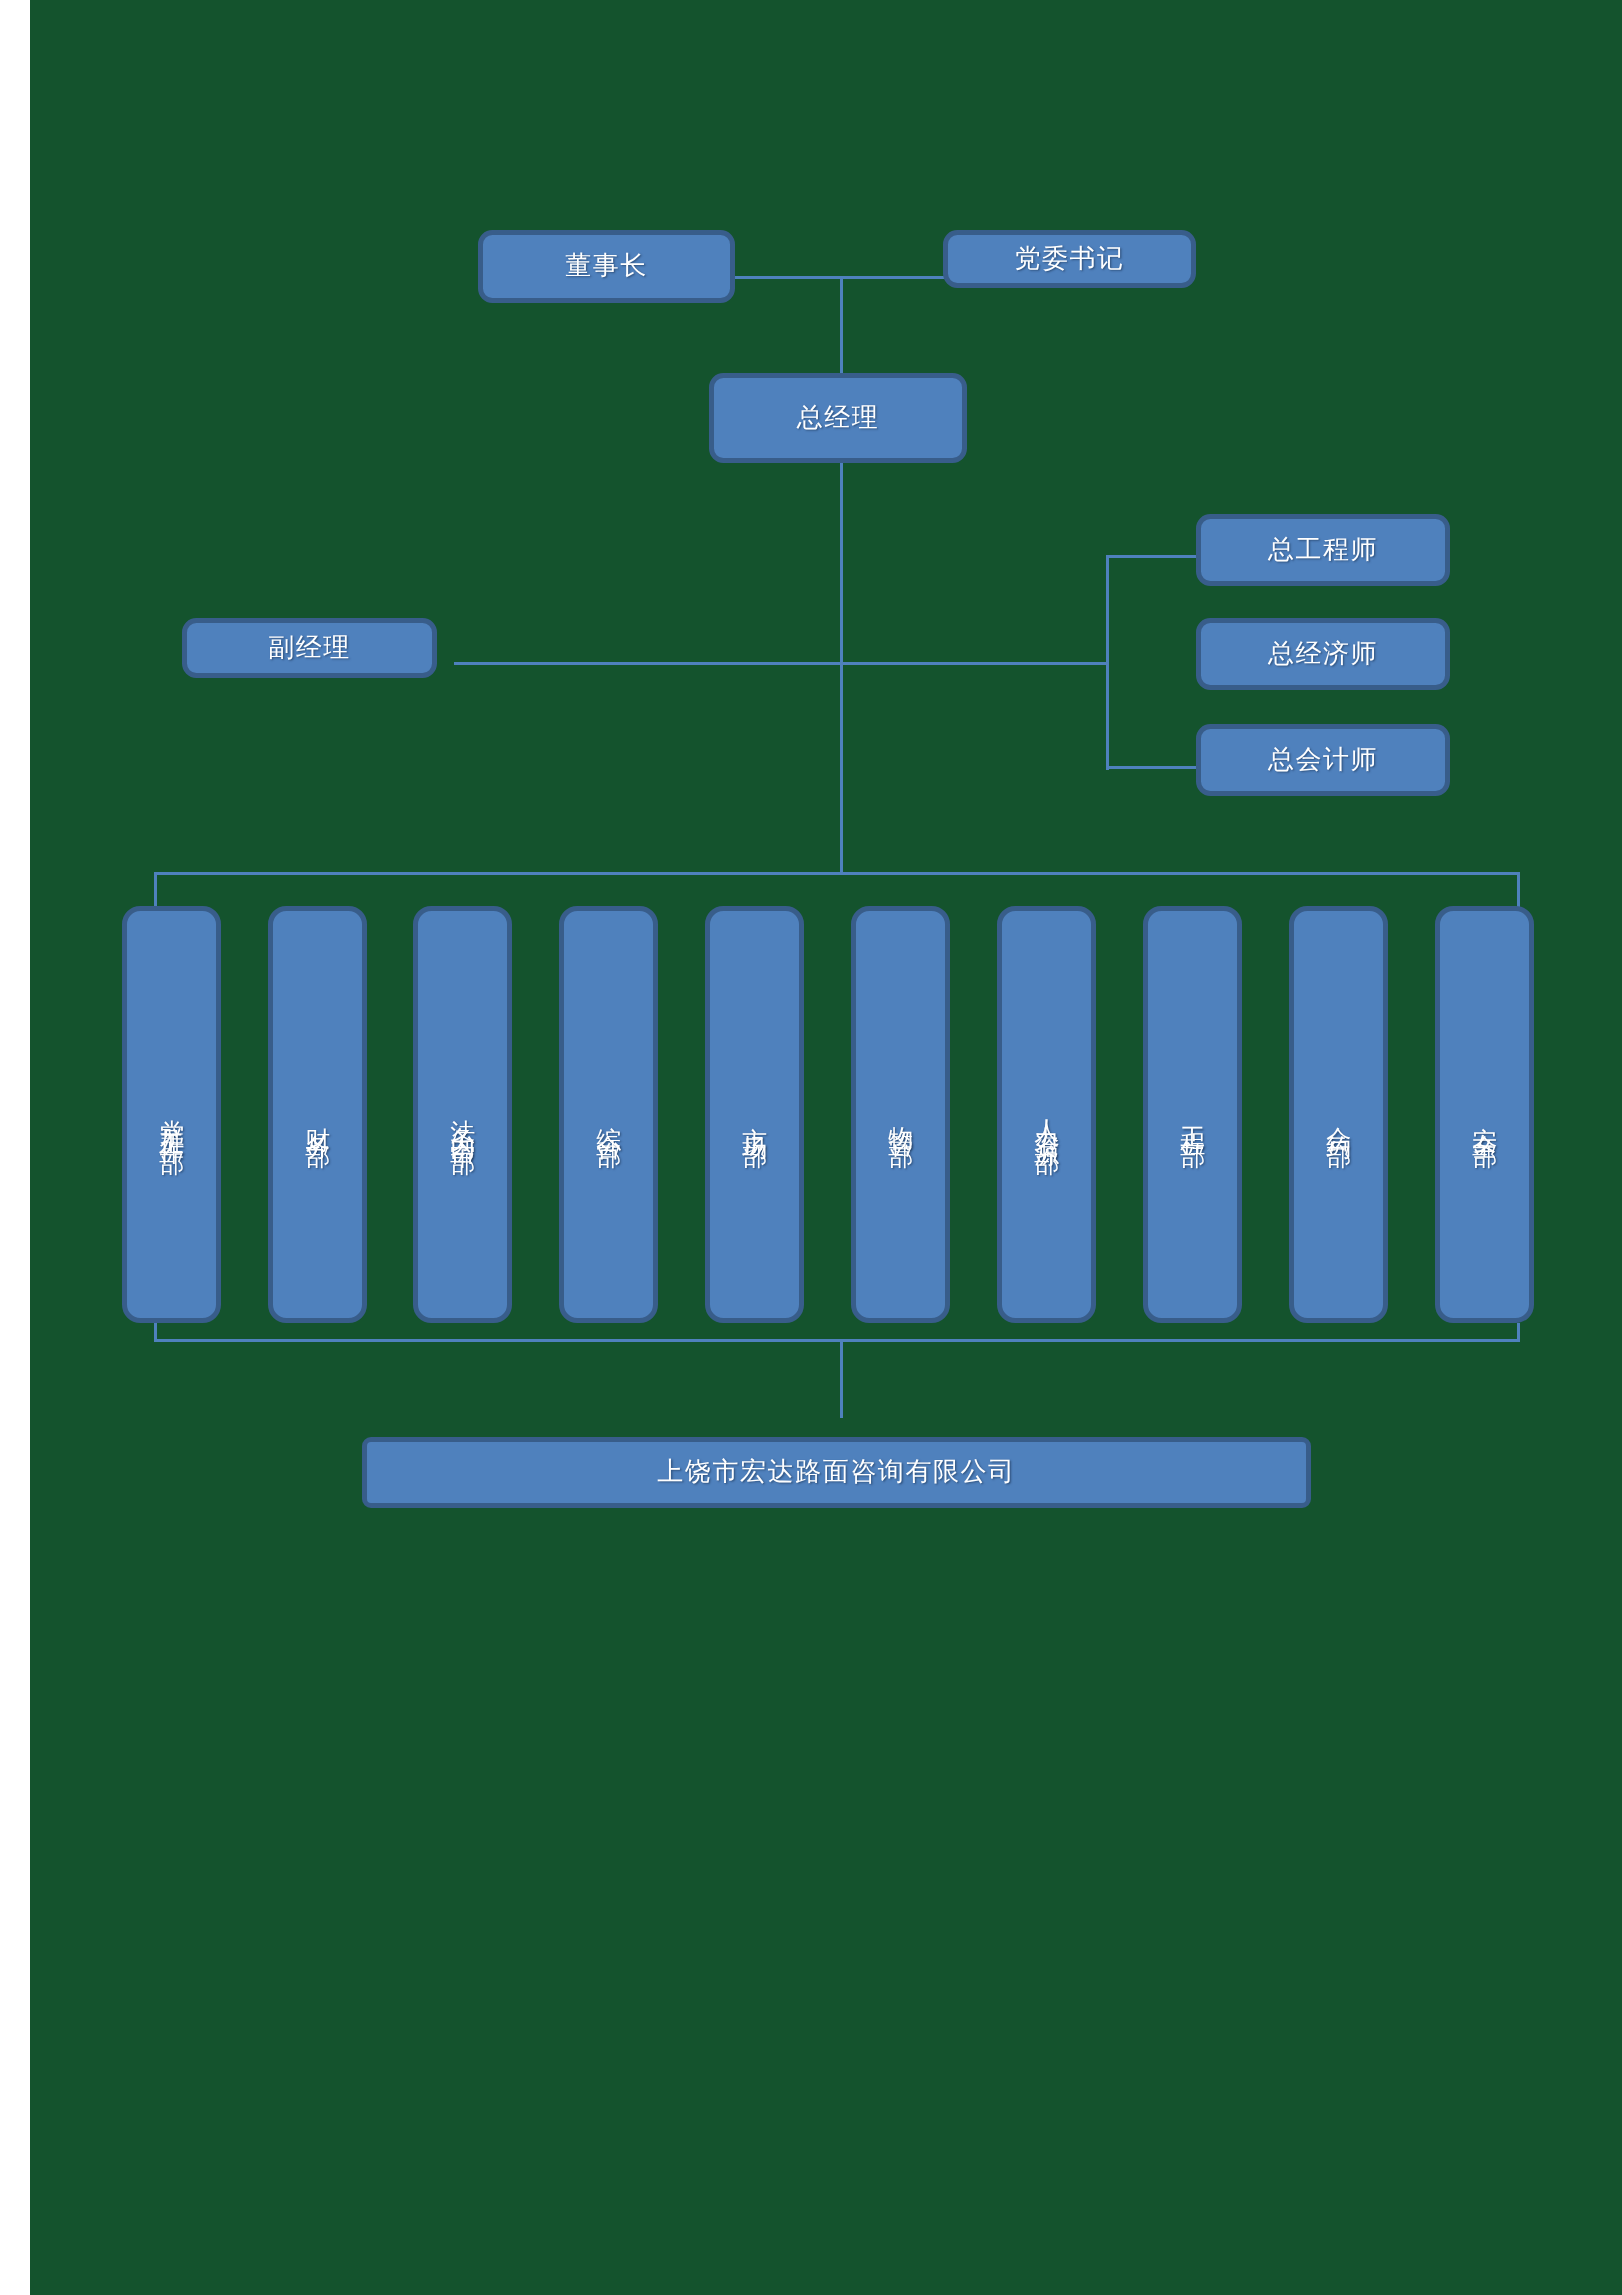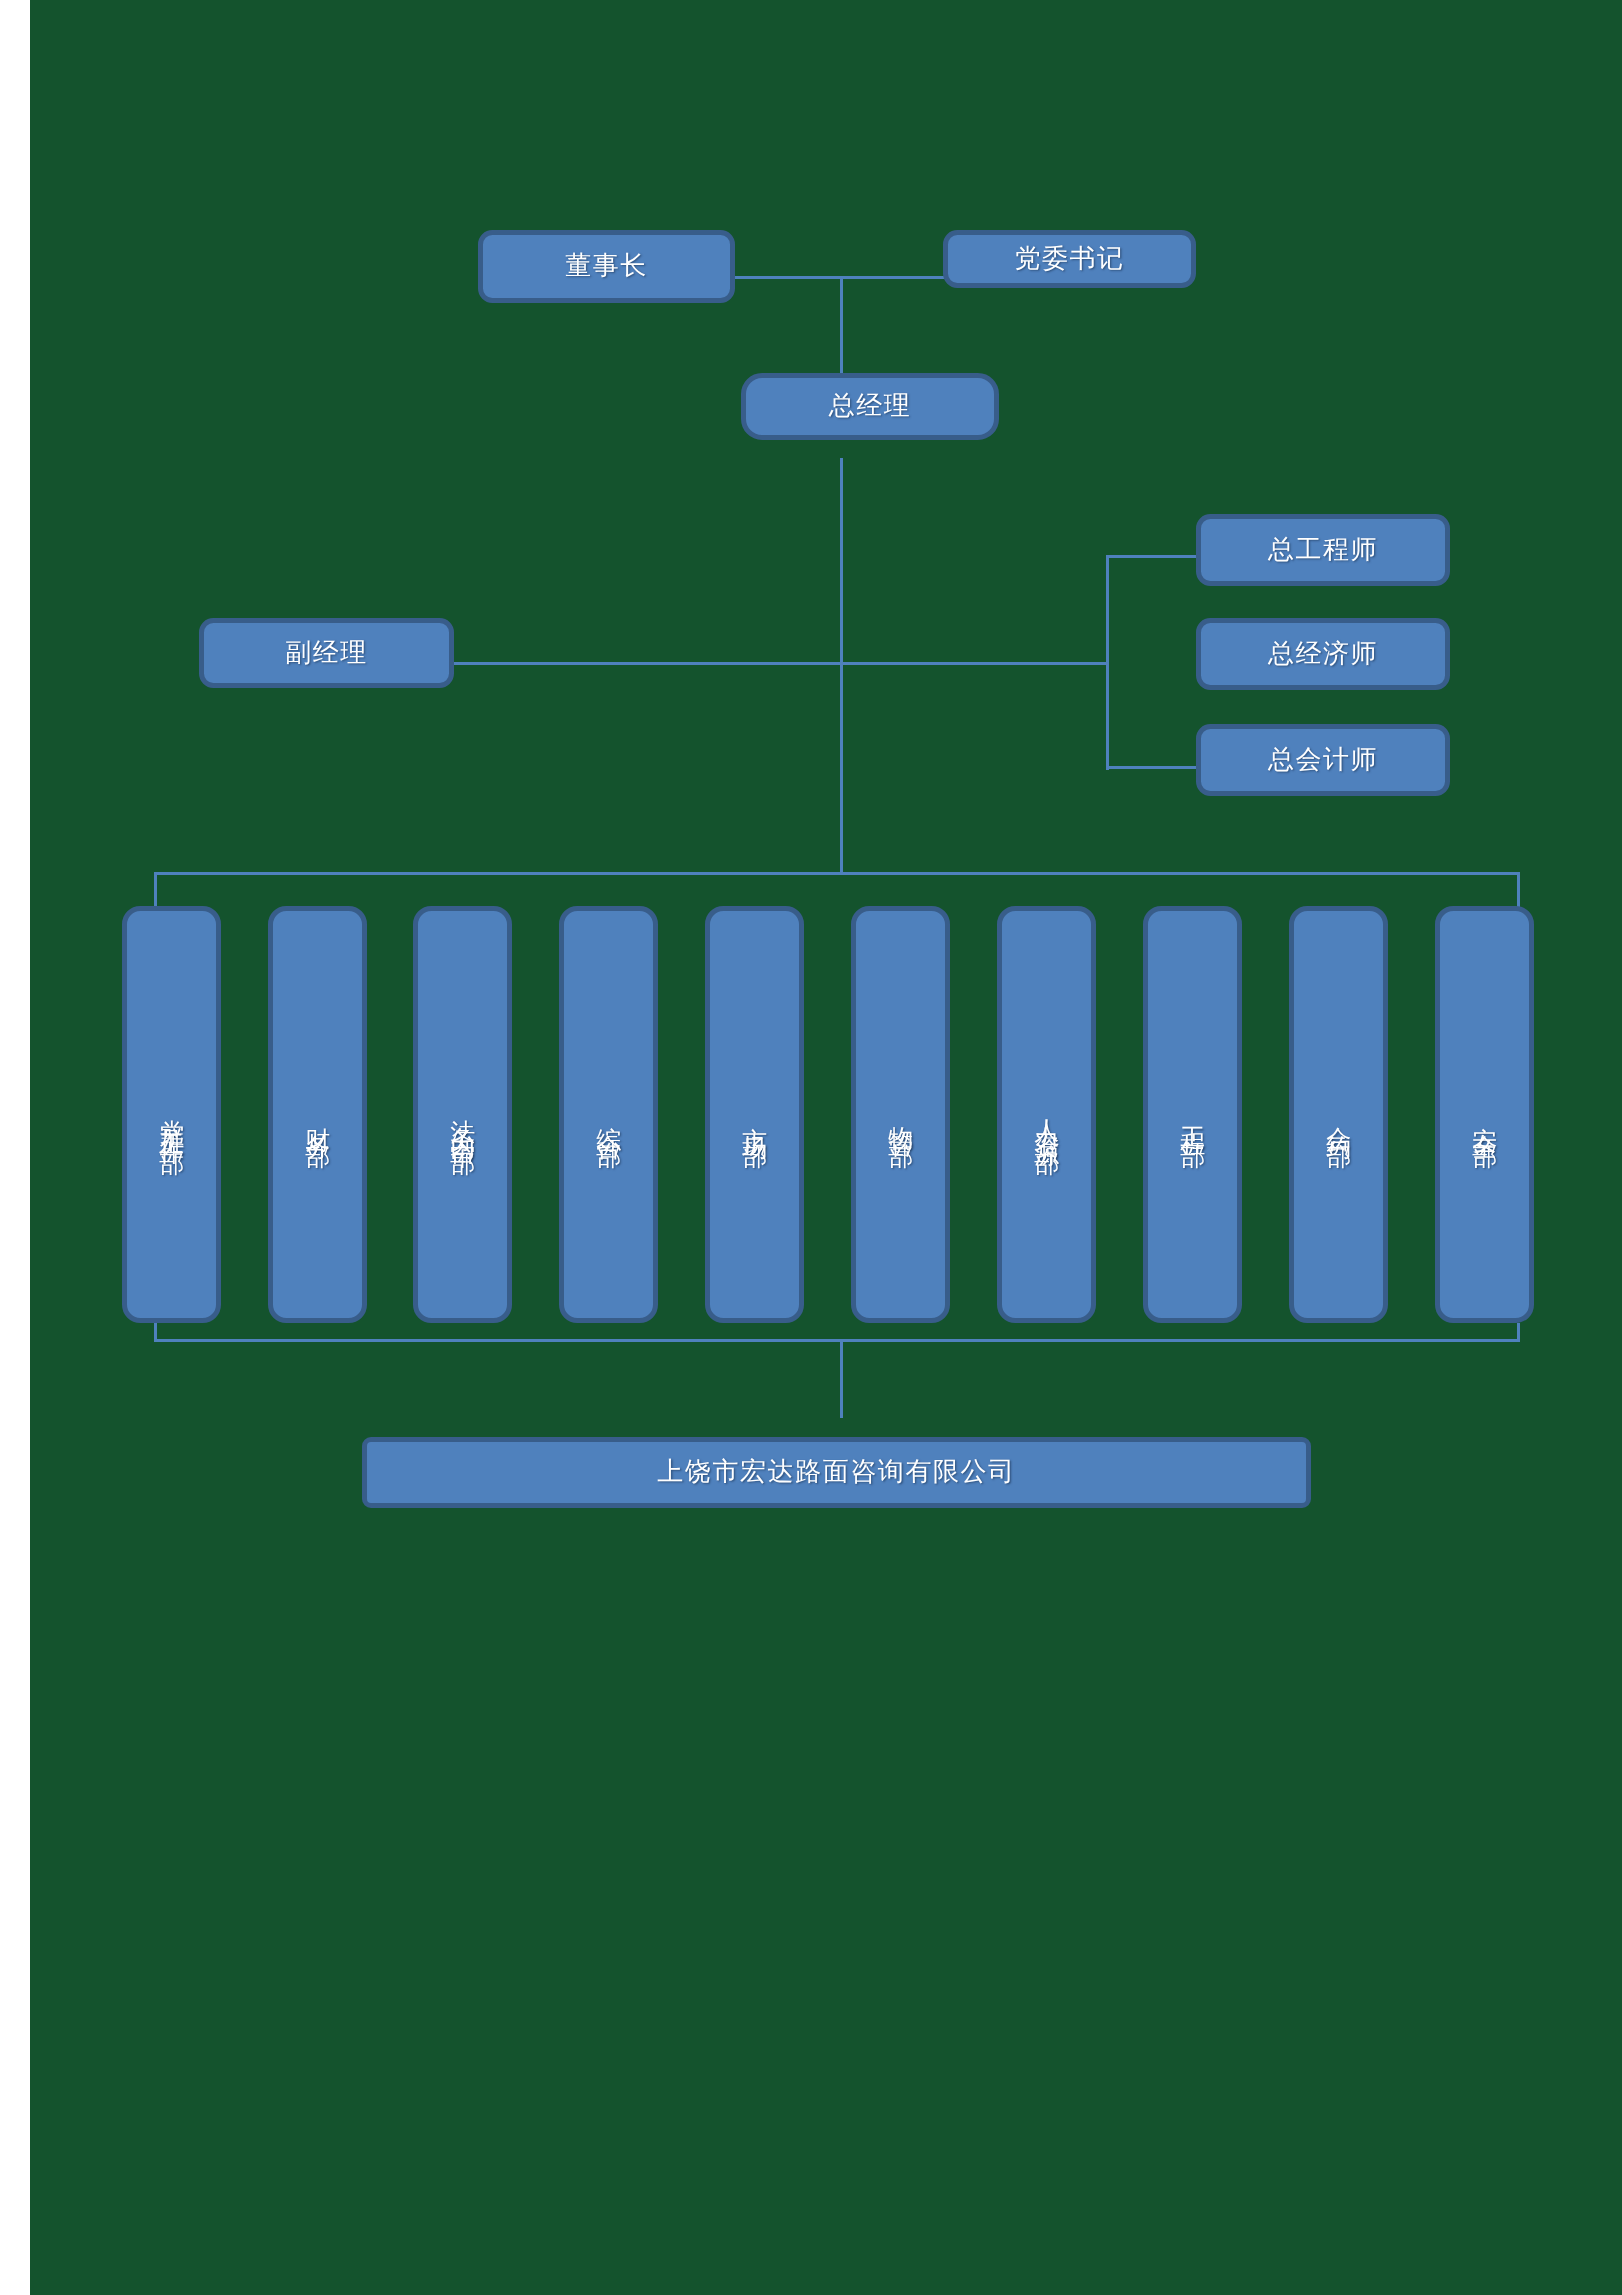--- a/index.html
+++ b/index.html
@@ -82,25 +82,25 @@
   <div class="line line-v" style="left:810px; top:1339px; height:79px;"></div>
 
   <div class="node node-exec" style="left:448px; top:230px; width:257px; height:73px;">
     <span>董事长</span>
   </div>
 
   <div class="node node-exec" style="left:913px; top:230px; width:253px; height:58px;">
     <span>党委书记</span>
   </div>
 
-  <div class="node node-exec" style="left:711px; top:373px; width:258px; height:67px;border-radius:21px;">
+  <div class="node node-exec" style="left:679px; top:373px; width:258px; height:90px;">
     <span>总经理</span>
   </div>
 
-  <div class="node node-exec" style="left:169px; top:618px; width:255px; height:70px;">
+  <div class="node node-exec" style="left:152px; top:618px; width:255px; height:60px;">
     <span>副经理</span>
   </div>
 
   <div class="node node-exec" style="left:1166px; top:514px; width:254px; height:72px;">
     <span>总工程师</span>
   </div>
 
   <div class="node node-exec" style="left:1166px; top:618px; width:254px; height:72px;">
     <span>总经济师</span>
   </div>

